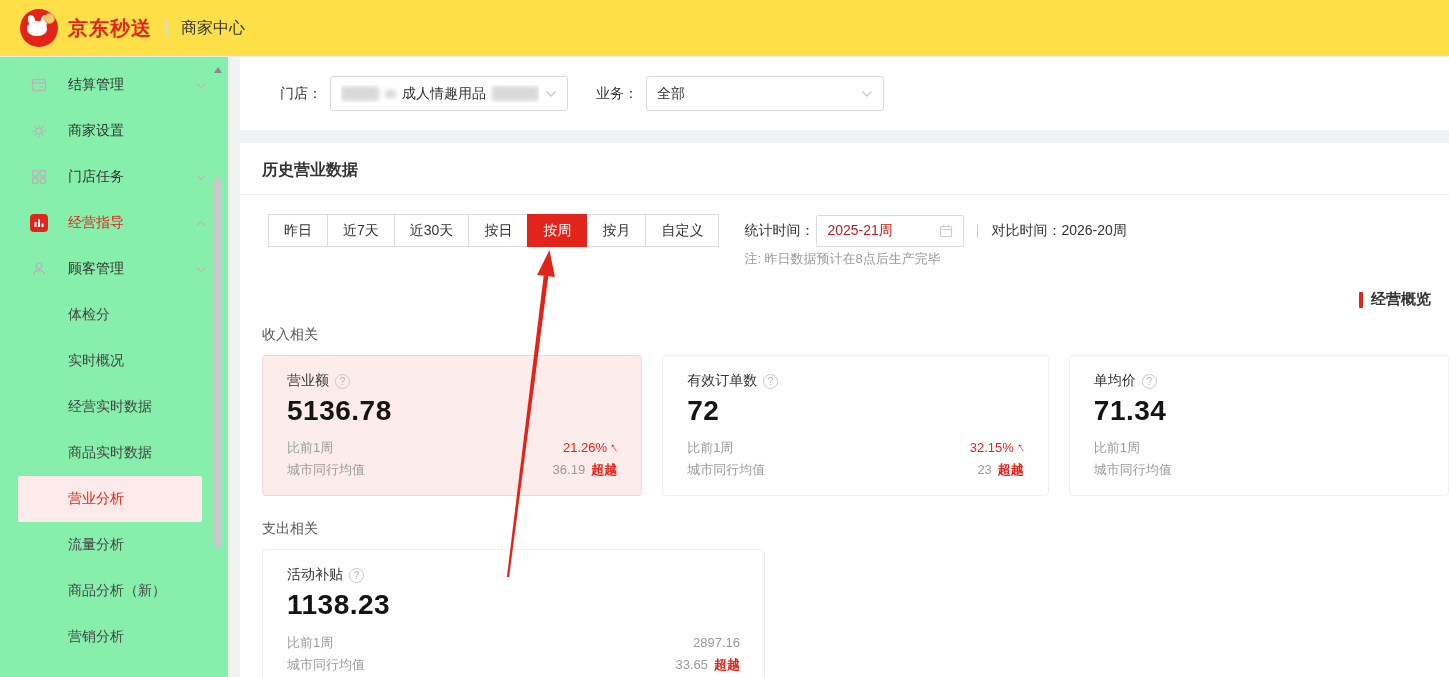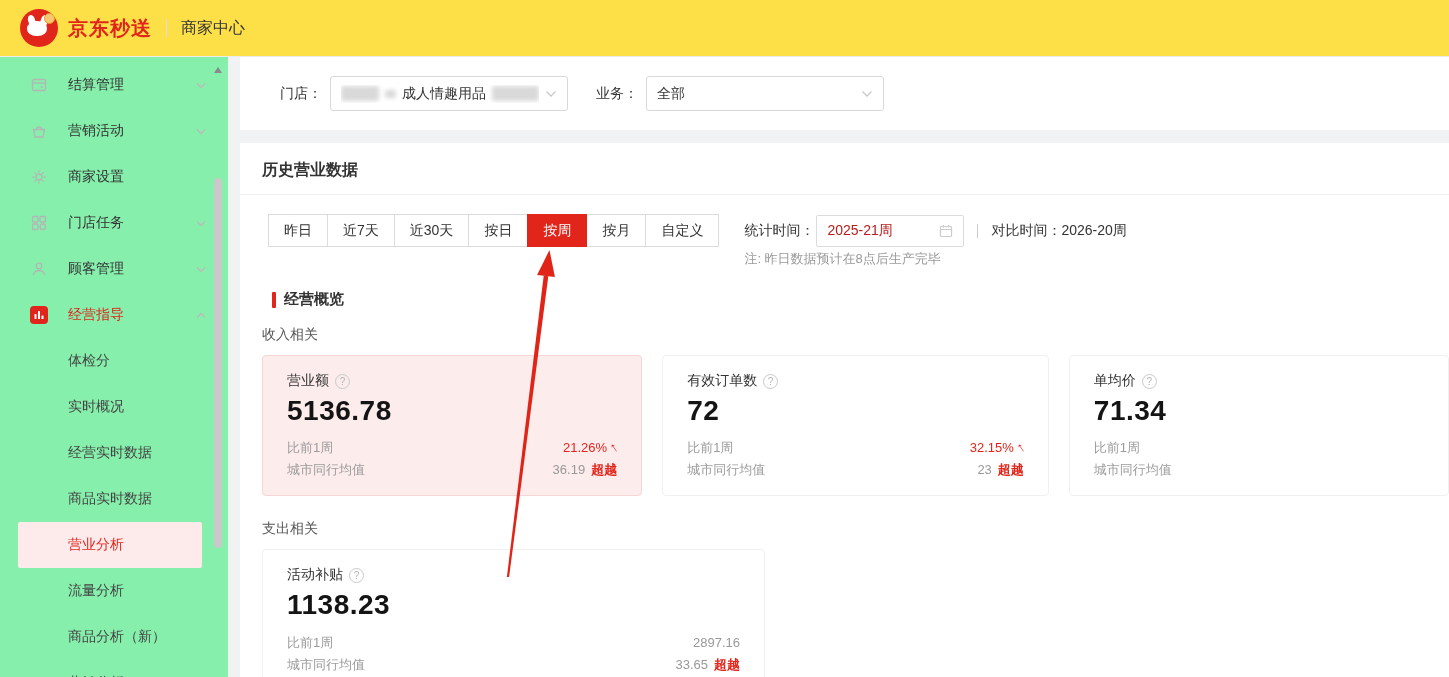--- a/index.html
+++ b/index.html
@@ -60,21 +60,21 @@
   .tab.selected{background:#e1251b;border-color:#e1251b;color:#fff;z-index:1;}
   .timegroup{margin-left:25px;}
   .time-row{display:flex;align-items:center;height:33px;}
   .tlabel{font-size:14px;color:#333;}
   .datebox{width:148px;height:32px;border:1px solid #dcdcdc;border-radius:2px;display:flex;align-items:center;
     justify-content:space-between;padding:0 10px;margin-left:2px;cursor:pointer;background:#fff;}
   .datebox .dval{font-size:14px;color:#b91c1c;}
   .vsep{width:1px;height:14px;background:#ccc;margin:0 13px;}
   .cmp{font-size:14px;color:#333;}
   .note{font-size:13px;color:#999;margin-top:3px;}
-  .ov-header{display:flex;align-items:center;margin:22px 32px 0;}
+  .ov-header{display:flex;align-items:center;margin:22px 18px 0;justify-content:flex-end;}
   .ov-bar{width:4px;height:16px;background:#e1251b;margin-right:8px;border-radius:1px;}
   .ov-title{font-size:15px;font-weight:600;color:#333;}
   .grp-title{margin:17px 22px 0;font-size:14px;color:#555;}
   .cards{display:flex;gap:20px;margin:11px 0 0 22px;}
   .cards.single{margin-right:22px;}
   .card{width:503px;height:141px;background:#fff;border:1px solid #f0f0f0;border-radius:4px;
     padding:16px 24px 14px;display:flex;flex-direction:column;}
   .card.w2{width:512px;}
   .card.highlight{background:#fdecec;border-color:#f6d6d6;justify-content:center;}
   .card-title-row{display:flex;align-items:center;}
@@ -120,34 +120,20 @@
       <span class="nlabel">结算管理</span>
       <span class="chev">
         <svg width="10" height="7" viewBox="0 0 10 7" fill="none" stroke="#bbb" stroke-width="1.3">
             <polyline points="1,1.5 5,5.5 9,1.5"></polyline>
           </svg>
       </span>
     </div>
     <div class="nav-item">
       <span class="nicon">
         <svg width="18" height="18" viewBox="0 0 18 18" fill="none" stroke="#b5b5b5" stroke-width="1.3">
-          <path d="M3.5 7.5h11l-1.6 7.5H5.1z"></path>
-            <path d="M6.5 7.5a2.5 2.5 0 015 0"></path>
-          </svg>
-      </span>
-      <span class="nlabel">营销活动</span>
-      <span class="chev">
-        <svg width="10" height="7" viewBox="0 0 10 7" fill="none" stroke="#bbb" stroke-width="1.3">
-            <polyline points="1,1.5 5,5.5 9,1.5"></polyline>
-          </svg>
-      </span>
-    </div>
-    <div class="nav-item">
-      <span class="nicon">
-        <svg width="18" height="18" viewBox="0 0 18 18" fill="none" stroke="#b5b5b5" stroke-width="1.3">
           <circle cx="9" cy="9" r="3"></circle>
           <path d="M9 2.5v2M9 13.5v2M2.5 9h2M13.5 9h2M4.4 4.4l1.4 1.4M12.2 12.2l1.4 1.4M13.6 4.4l-1.4 1.4M5.8 12.2l-1.4 1.4"></path>
           </svg>
       </span>
       <span class="nlabel">商家设置</span>
     </div>
     <div class="nav-item">
       <span class="nicon">
         <svg width="18" height="18" viewBox="0 0 18 18" fill="none" stroke="#b5b5b5" stroke-width="1.3">
           <rect x="2.5" y="2.5" width="5.5" height="5.5" rx="1"></rect>
@@ -156,47 +142,47 @@
             <circle cx="12.8" cy="12.8" r="2.8"></circle>
           </svg>
       </span>
       <span class="nlabel">门店任务</span>
       <span class="chev">
         <svg width="10" height="7" viewBox="0 0 10 7" fill="none" stroke="#bbb" stroke-width="1.3">
             <polyline points="1,1.5 5,5.5 9,1.5"></polyline>
           </svg>
       </span>
     </div>
-    <div class="nav-item">
-      <span class="nicon">
-        <svg width="18" height="18" viewBox="0 0 18 18" fill="none" stroke="#b5b5b5" stroke-width="1.3">
-          <circle cx="9" cy="6" r="2.8"></circle>
-            <path d="M3.5 15c0-3 3-4.5 5.5-4.5s5.5 1.5 5.5 4.5"></path>
-          </svg>
-      </span>
-      <span class="nlabel">顾客管理</span>
-      <span class="chev">
-        <svg width="10" height="7" viewBox="0 0 10 7" fill="none" stroke="#bbb" stroke-width="1.3">
-            <polyline points="1,1.5 5,5.5 9,1.5"></polyline>
-          </svg>
-      </span>
-    </div>
     <div class="nav-item active">
       <span class="nicon">
         <svg width="18" height="18" viewBox="0 0 18 18">
           <rect width="18" height="18" rx="4" fill="#e1251b"></rect>
           <rect x="4.5" y="8" width="2" height="5" rx="0.5" fill="#fff"></rect>
           <rect x="8" y="5" width="2" height="8" rx="0.5" fill="#fff"></rect>
           <rect x="11.5" y="9.5" width="2" height="3.5" rx="0.5" fill="#fff"></rect>
           </svg>
       </span>
       <span class="nlabel">经营指导</span>
       <span class="chev">
         <svg width="10" height="7" viewBox="0 0 10 7" fill="none" stroke="#bbb" stroke-width="1.3">
             <polyline points="1,5.5 5,1.5 9,5.5"></polyline>
+          </svg>
+      </span>
+    </div>
+    <div class="nav-item">
+      <span class="nicon">
+        <svg width="18" height="18" viewBox="0 0 18 18" fill="none" stroke="#b5b5b5" stroke-width="1.3">
+          <circle cx="9" cy="6" r="2.8"></circle>
+            <path d="M3.5 15c0-3 3-4.5 5.5-4.5s5.5 1.5 5.5 4.5"></path>
+          </svg>
+      </span>
+      <span class="nlabel">顾客管理</span>
+      <span class="chev">
+        <svg width="10" height="7" viewBox="0 0 10 7" fill="none" stroke="#bbb" stroke-width="1.3">
+            <polyline points="1,1.5 5,5.5 9,1.5"></polyline>
           </svg>
       </span>
     </div>
     <div class="sub-item">
         <span>体检分</span>
       </div>
     <div class="sub-item">
         <span>实时概况</span>
       </div>
     <div class="sub-item">

